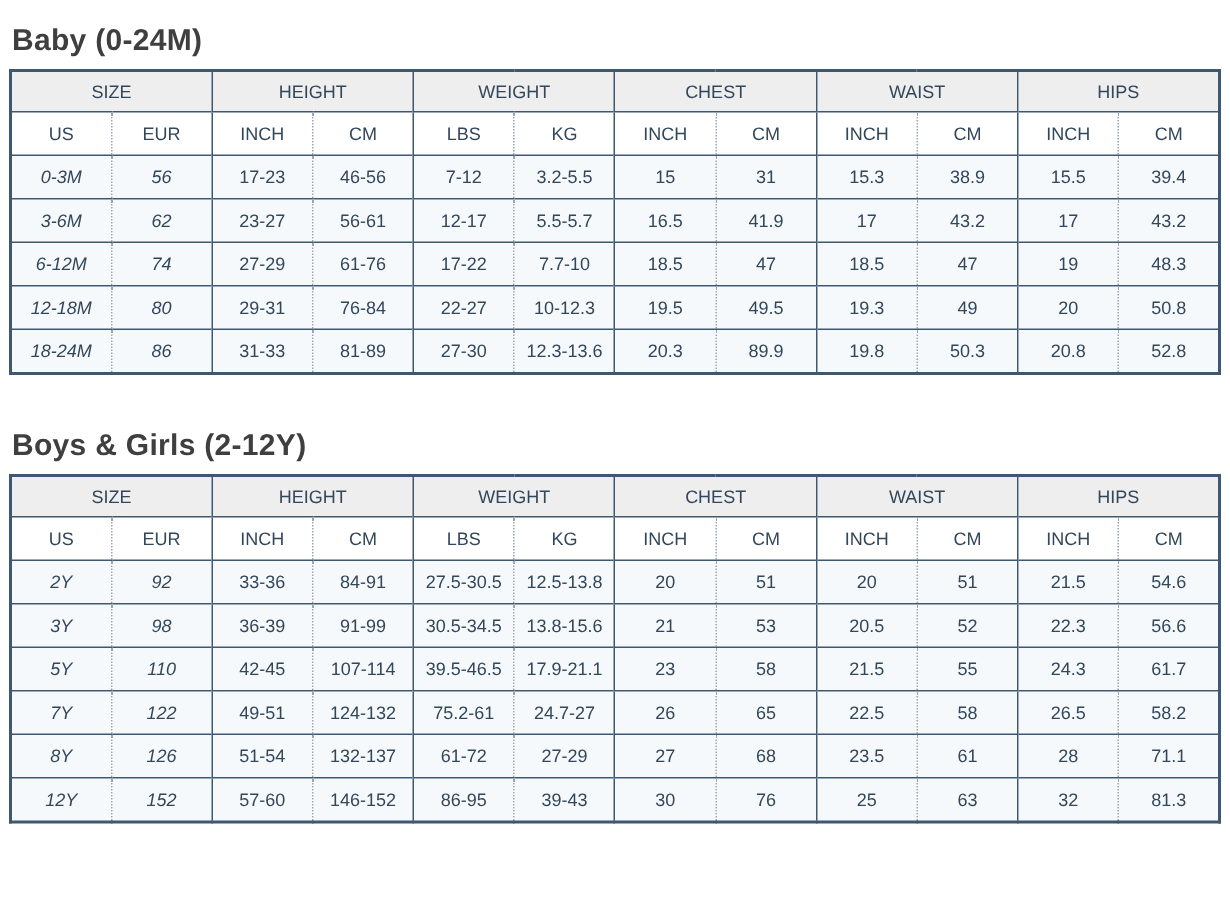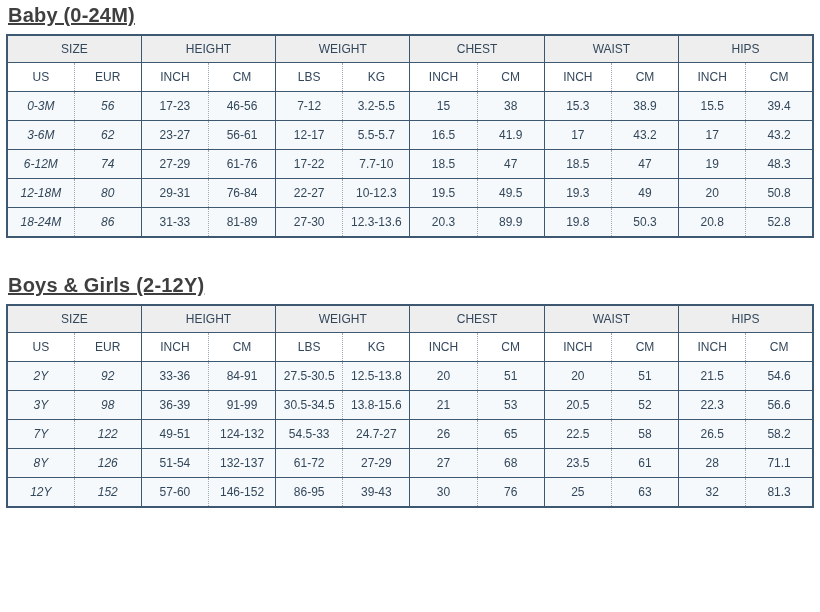--- a/index.html
+++ b/index.html
@@ -18,23 +18,22 @@
     width:820px;height:612px;
     background:var(--page-bg);
     font-family:"Liberation Sans", sans-serif;
     overflow:hidden;
   }
   .page{padding:4px 6px 0 6px;}
   .section-title{
     font-size:20px;
     font-weight:bold;
     color:var(--title);
-    margin:0 0 7px 2px;
+    margin:12px 0 7px 2px;
     letter-spacing:0.2px;
-    text-decoration:underline;
   }
   .size-section + .size-section .section-title{margin-top:36px;}
   table.size-table{
     width:100%;
     border-collapse:collapse;
     table-layout:fixed;
     border:2px solid var(--border);
   }
   .size-table th,.size-table td{
     text-align:center;
@@ -99,21 +98,21 @@
         </thead>
       <tbody>
           <tr>
             <td class="red">0-3M</td>
             <td class="sep-dotted red">56</td>
             <td class="sep-solid">17-23</td>
             <td class="sep-dotted">46-56</td>
             <td class="sep-solid">7-12</td>
             <td class="sep-dotted">3.2-5.5</td>
             <td class="sep-solid">15</td>
-            <td class="sep-dotted">38</td>
+            <td class="sep-dotted">31</td>
             <td class="sep-solid">15.3</td>
             <td class="sep-dotted">38.9</td>
             <td class="sep-solid">15.5</td>
             <td class="sep-dotted">39.4</td>
           </tr>
           <tr>
             <td class="red">3-6M</td>
             <td class="sep-dotted red">62</td>
             <td class="sep-solid">23-27</td>
             <td class="sep-dotted">56-61</td>
@@ -222,25 +221,39 @@
             <td class="sep-solid">30.5-34.5</td>
             <td class="sep-dotted">13.8-15.6</td>
             <td class="sep-solid">21</td>
             <td class="sep-dotted">53</td>
             <td class="sep-solid">20.5</td>
             <td class="sep-dotted">52</td>
             <td class="sep-solid">22.3</td>
             <td class="sep-dotted">56.6</td>
           </tr>
           <tr>
+            <td class="red">5Y</td>
+            <td class="sep-dotted red">110</td>
+            <td class="sep-solid">42-45</td>
+            <td class="sep-dotted">107-114</td>
+            <td class="sep-solid">39.5-46.5</td>
+            <td class="sep-dotted">17.9-21.1</td>
+            <td class="sep-solid">23</td>
+            <td class="sep-dotted">58</td>
+            <td class="sep-solid">21.5</td>
+            <td class="sep-dotted">55</td>
+            <td class="sep-solid">24.3</td>
+            <td class="sep-dotted">61.7</td>
+          </tr>
+          <tr>
             <td class="red">7Y</td>
             <td class="sep-dotted red">122</td>
             <td class="sep-solid">49-51</td>
             <td class="sep-dotted">124-132</td>
-            <td class="sep-solid">54.5-33</td>
+            <td class="sep-solid">75.2-61</td>
             <td class="sep-dotted">24.7-27</td>
             <td class="sep-solid">26</td>
             <td class="sep-dotted">65</td>
             <td class="sep-solid">22.5</td>
             <td class="sep-dotted">58</td>
             <td class="sep-solid">26.5</td>
             <td class="sep-dotted">58.2</td>
           </tr>
           <tr>
             <td class="red">8Y</td>

